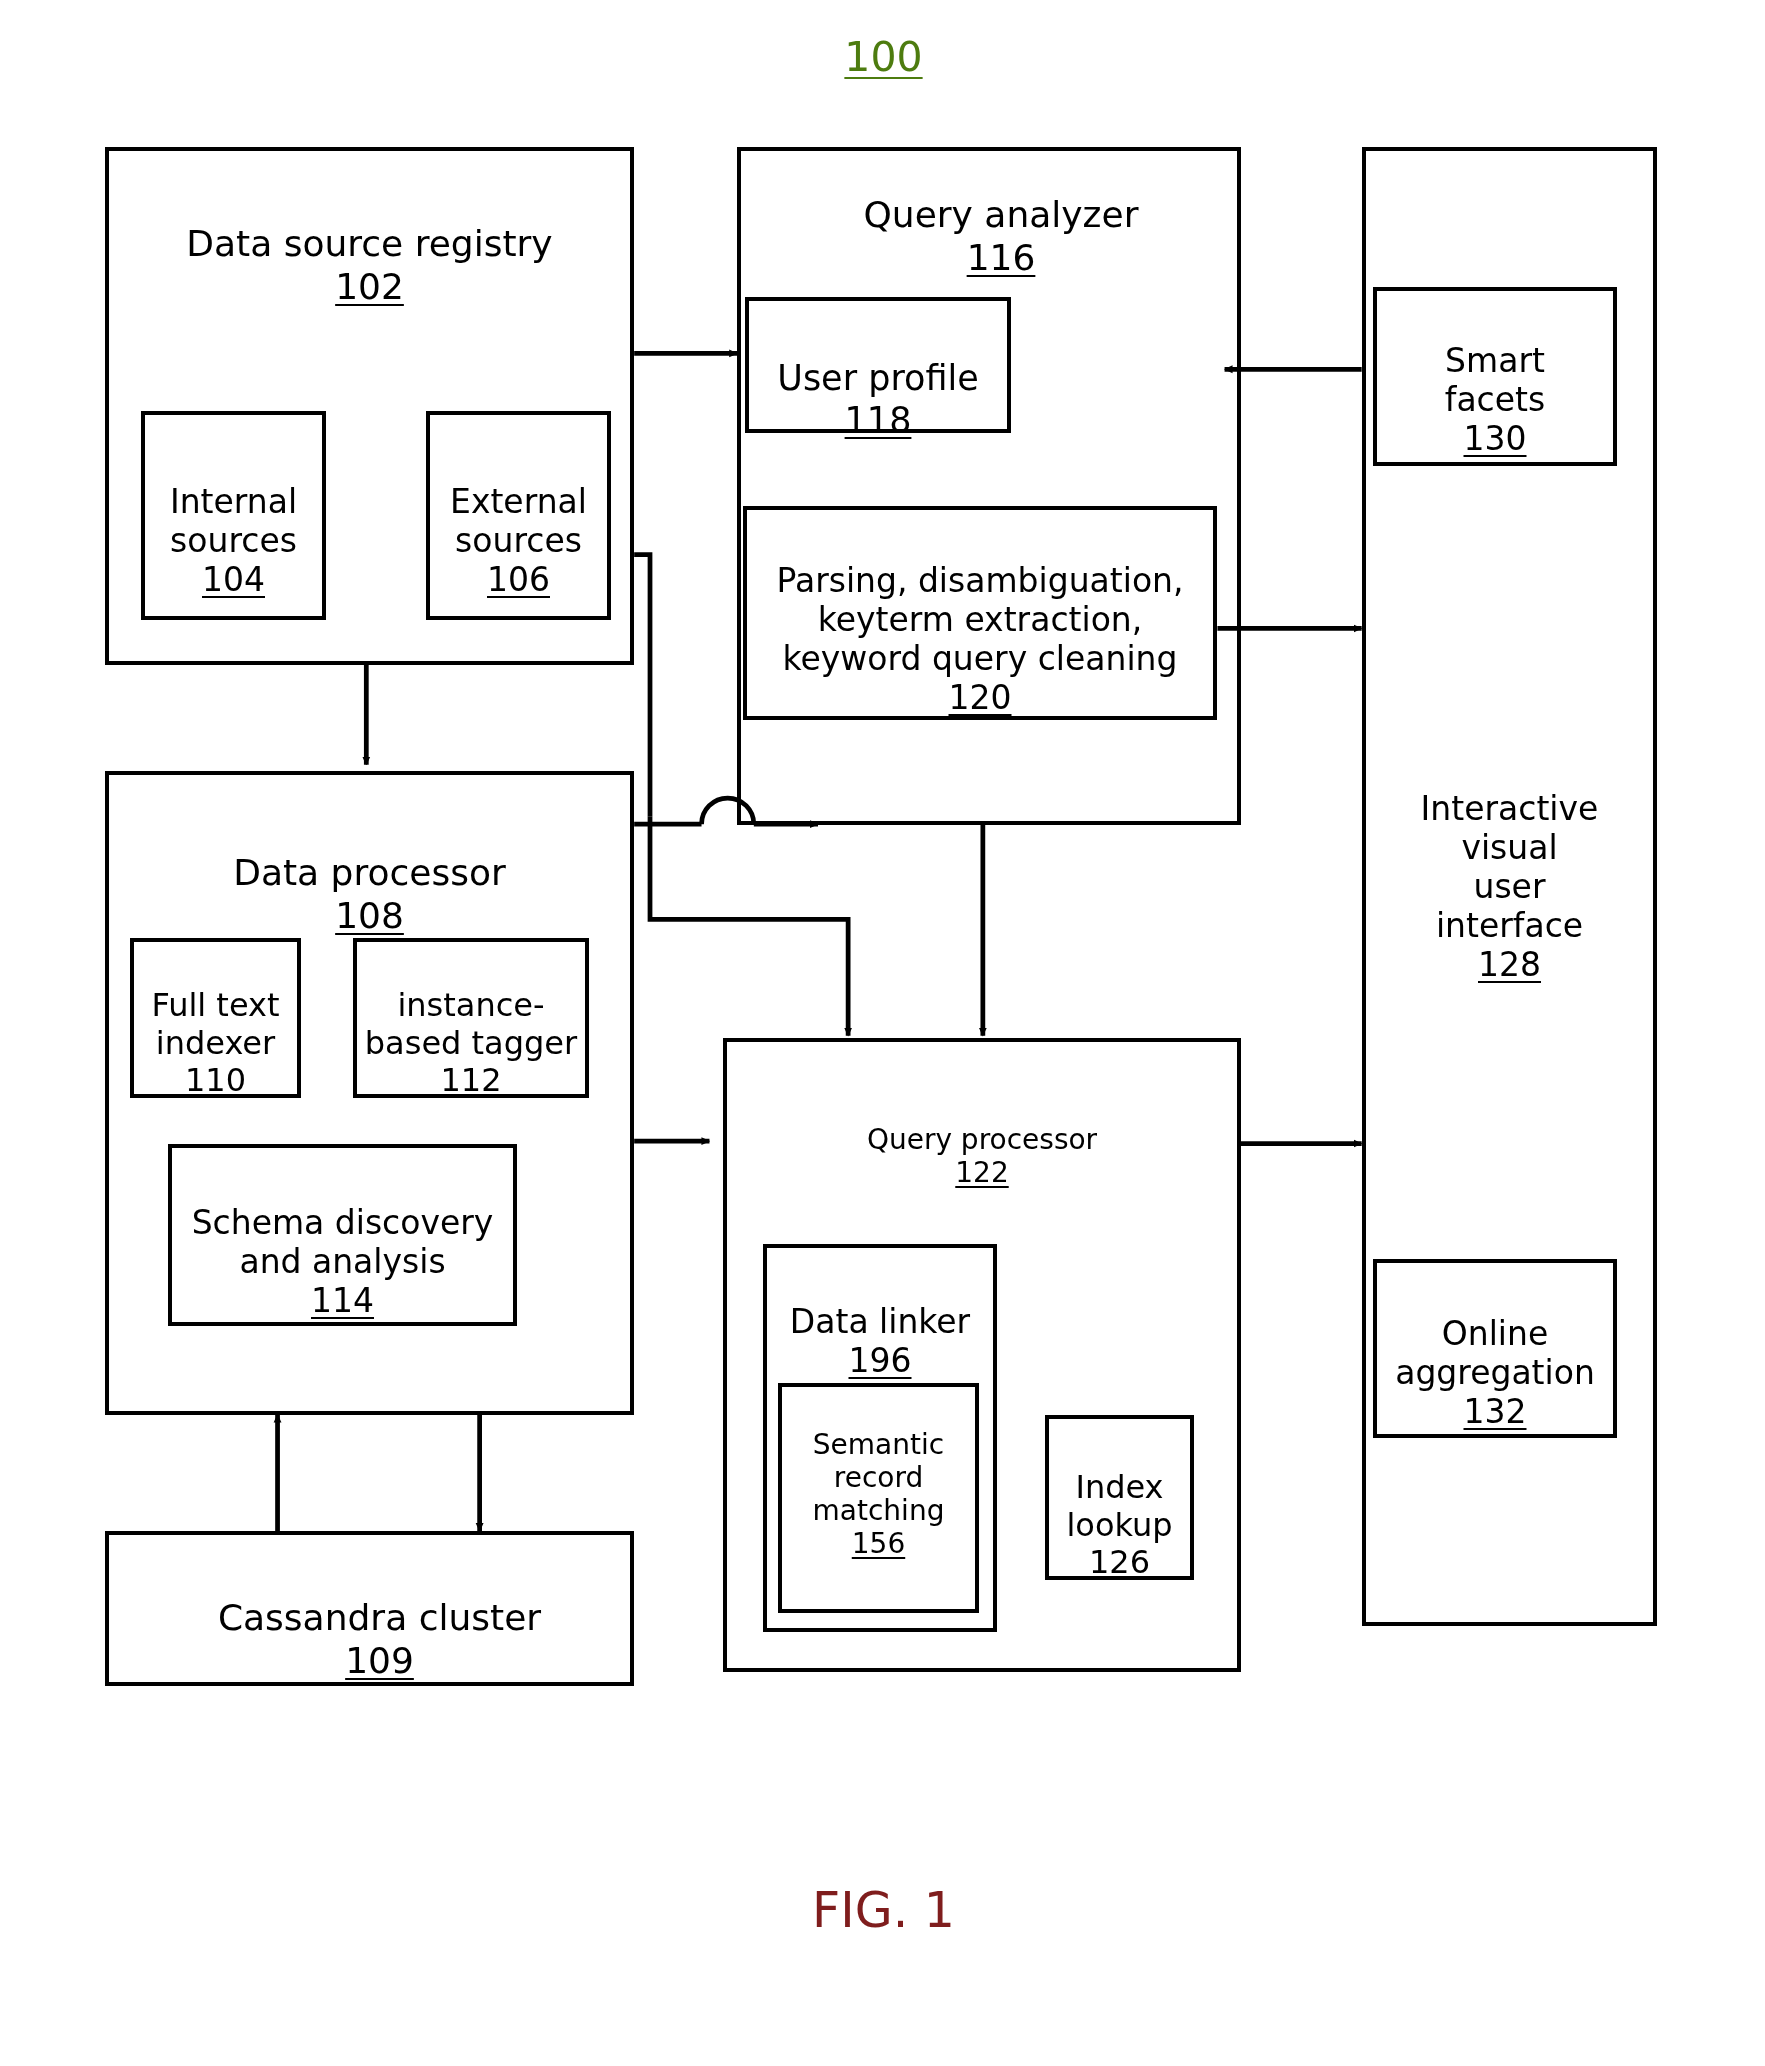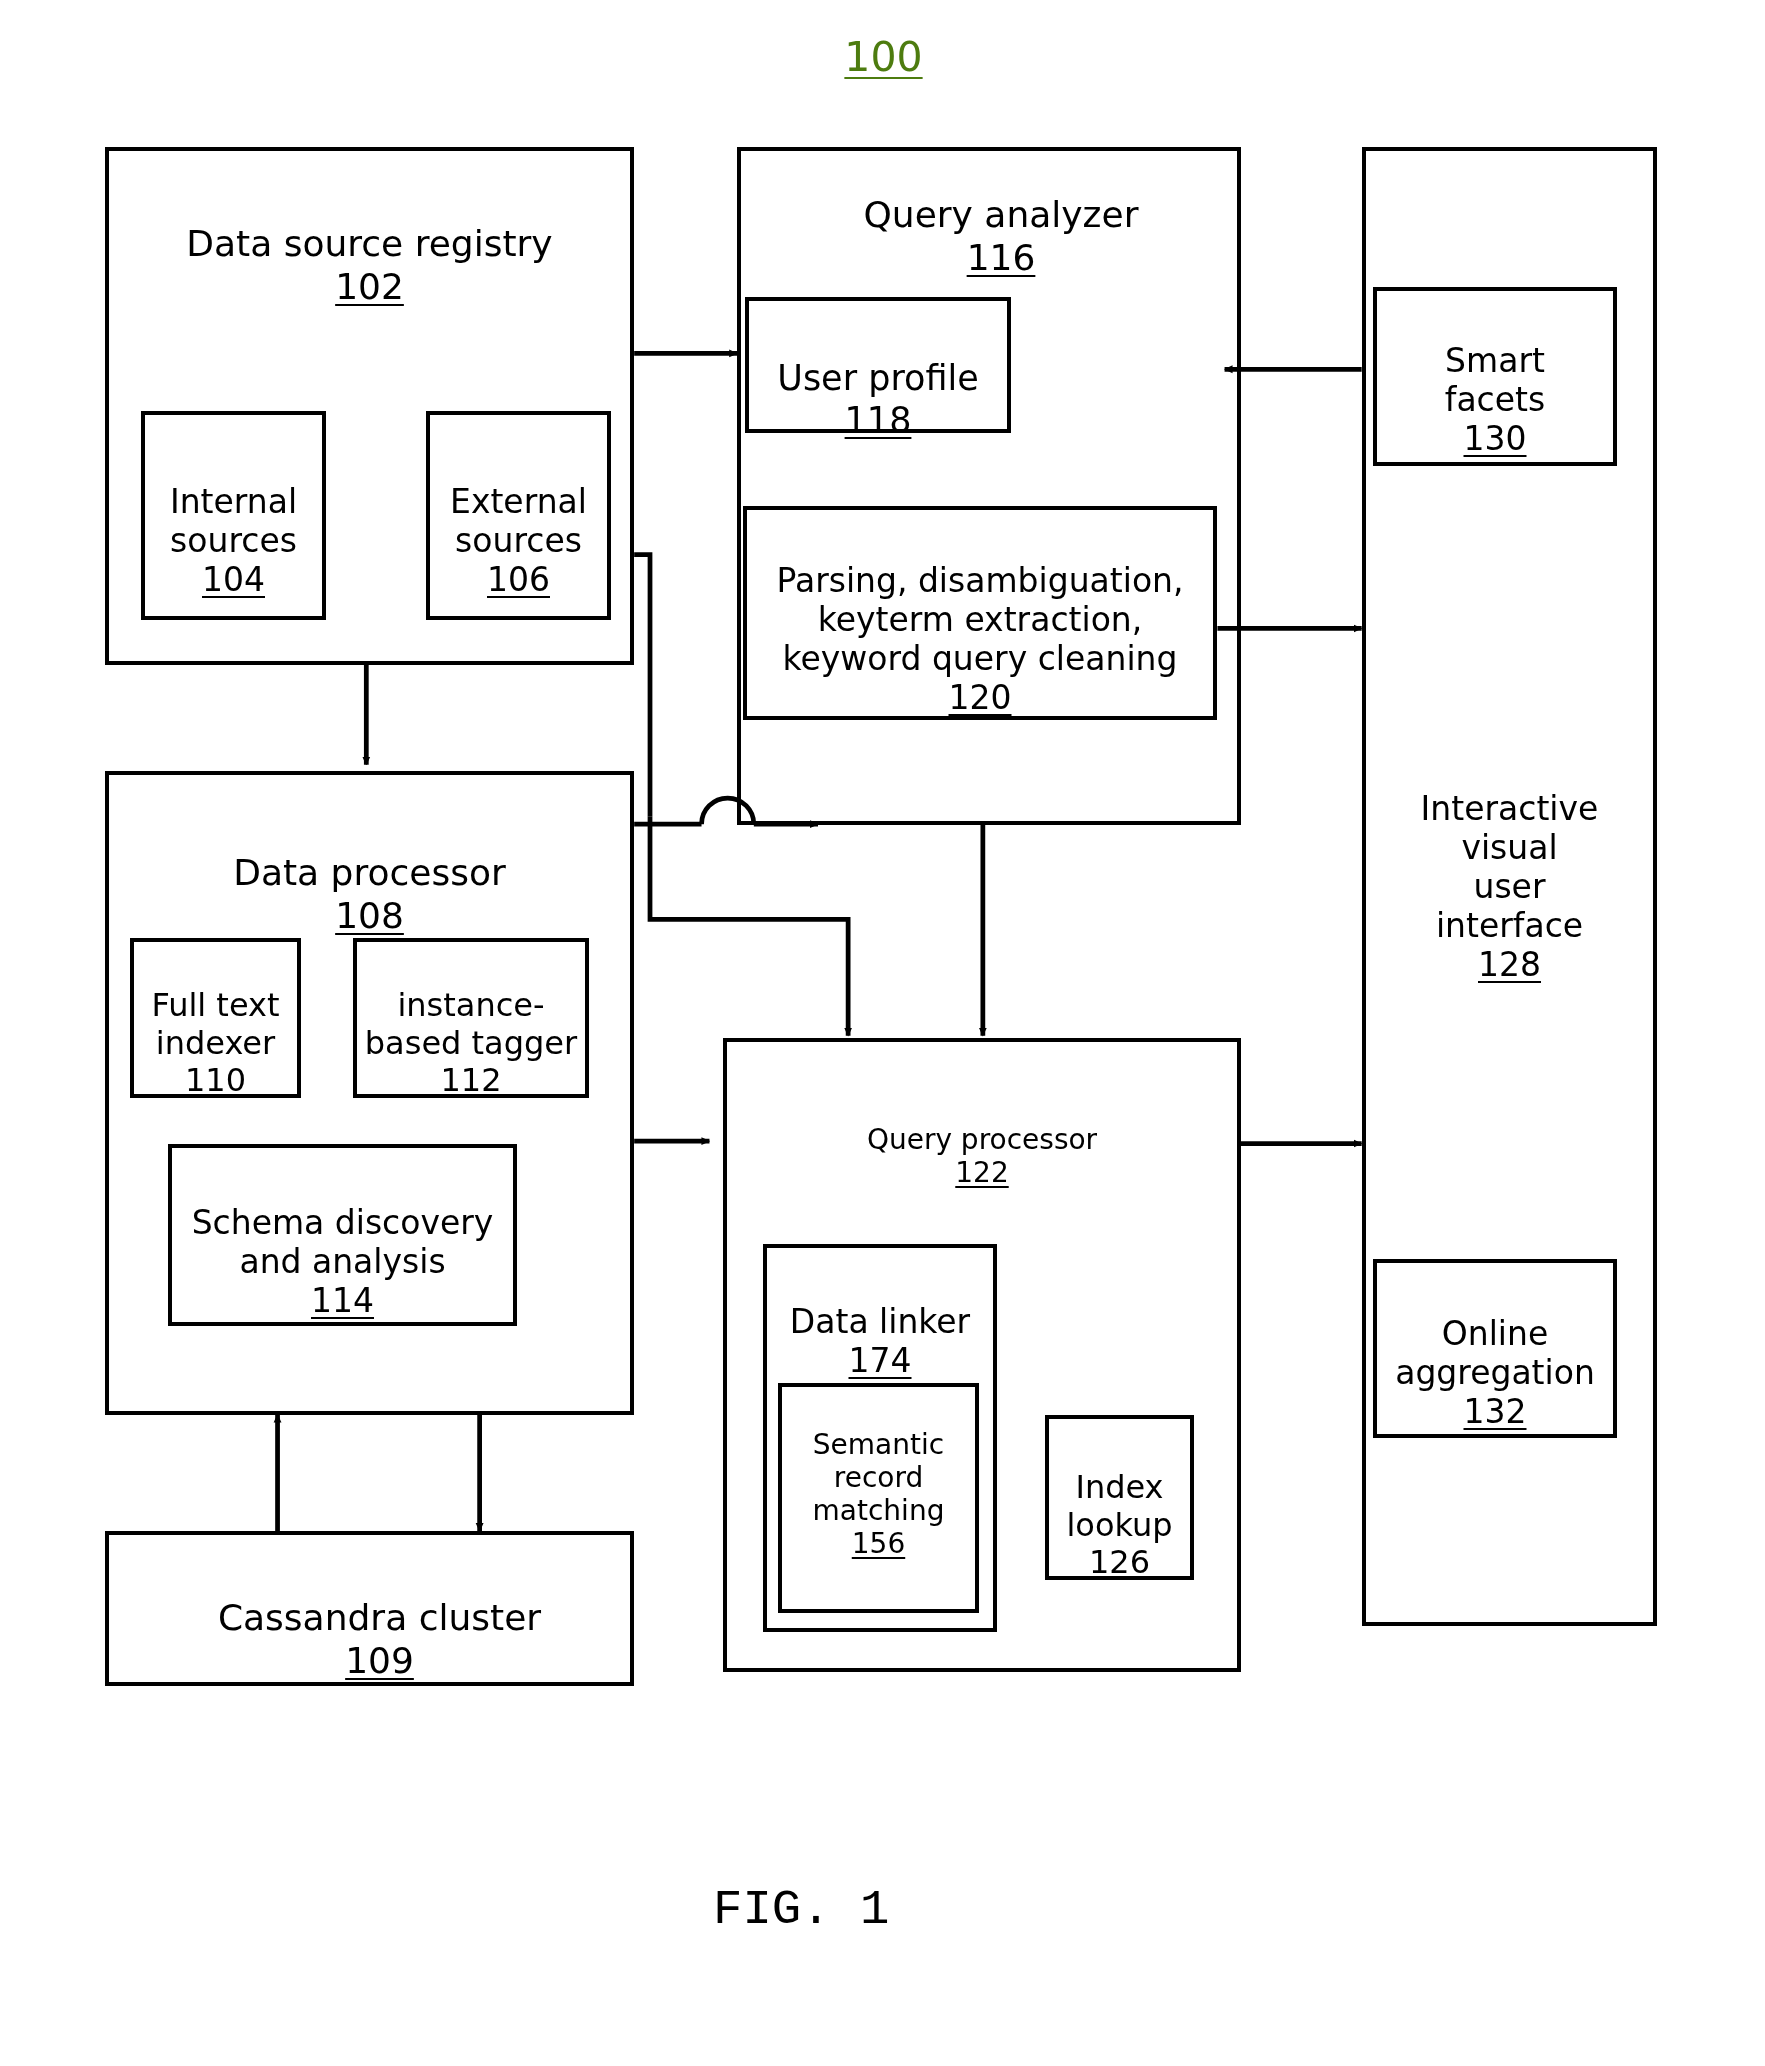--- a/index.html
+++ b/index.html
@@ -53,23 +53,22 @@
     text-align: center;
     color: #4d7c0f;
   }
   .numonly span {
     text-decoration: underline;
     text-underline-offset: 0.14em;
     text-decoration-thickness: 0.055em;
   }
   .figcaption {
     position: absolute;
-    text-align: left;
-    color: #000000;
-    font-family: Liberation Mono, monospace;
+    text-align: center;
+    color: #7f1d1d;
   }
   
   #wires {
     position: absolute;
     left: 0;
     top: 0;
     width: 1766px;
     height: 2066px;
     pointer-events: none;
   }
@@ -196,21 +195,21 @@
 
   <div class="box" style="left:723px; top:1038px; width:518px; height:634px;"></div>
   <div class="lbl" style="left:723px; top:1090px; width:518px; font-size:28px;">
     <span>Query processor</span>
     <span class="num">122</span>
   </div>
 
   <div class="box-inner" style="left:763px; top:1244px; width:234px; height:388px;"></div>
   <div class="lbl" style="left:763px; top:1264px; width:234px; font-size:33px;">
     <span>Data linker</span>
-    <span class="num">174</span>
+    <span class="num">196</span>
   </div>
 
   <div class="box-inner" style="left:778px; top:1383px; width:201px; height:230px;"></div>
   <div class="lbl" style="left:778px; top:1395px; width:201px; font-size:28px;">
     <span>Semantic
 record
 matching</span>
     <span class="num">156</span>
   </div>
 

